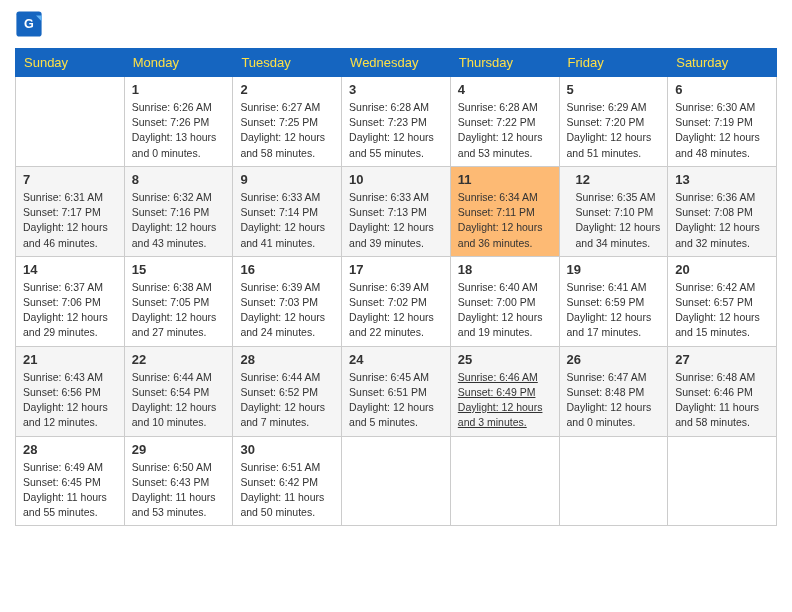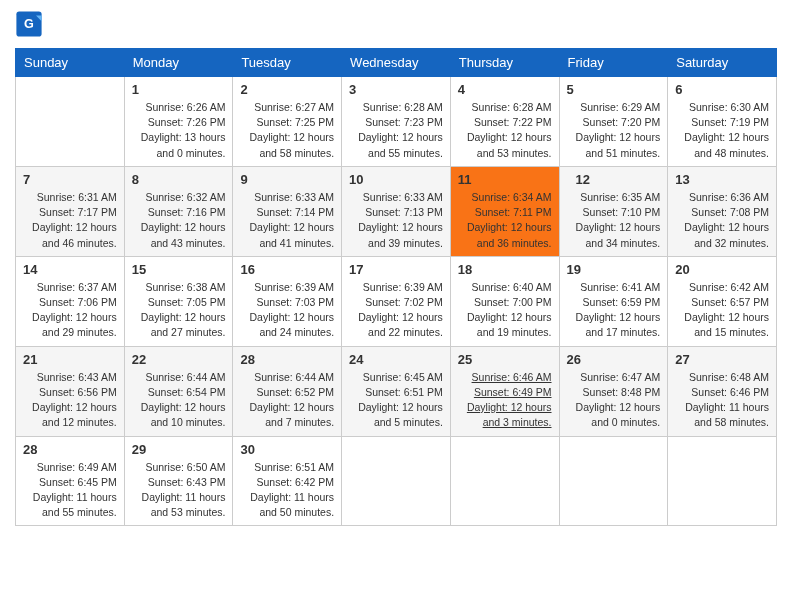--- a/index.html
+++ b/index.html
@@ -46,21 +46,21 @@
       font-size: 14px;
       color: #555;
     }
     table {
       width: 100%;
       border-collapse: collapse;
       font-size: 11px;
     }
     thead th {
       background-color: #1565c0;
-      color: #ffffff;
+      color: #fde047;
       text-align: left;
       padding: 6px 8px;
       font-size: 13px;
       font-weight: normal;
       border: 1px solid #1565c0;
     }
     tbody td {
       border: 1px solid #ccc;
       vertical-align: top;
       padding: 5px 7px;
@@ -70,21 +70,20 @@
     }
     .day-number {
       font-size: 13px;
       font-weight: bold;
       margin-bottom: 3px;
     }
     .day-info {
       font-size: 10.5px;
       line-height: 1.45;
       color: #333;
-      text-align: right;
     }
     tbody tr:nth-child(odd) td {
       background: #fff;
     }
     tbody tr:nth-child(even) td {
       background: #f5f5f5;
     }
     td.empty {
       background: #fff !important;
     }
@@ -190,21 +189,21 @@
 Daylight: 12 hours
 and 41 minutes.</div>
         </td>
         <td style="background: rgb(245, 245, 245);">
           <div class="day-number">10</div>
           <div class="day-info" style="white-space: pre-line;">Sunrise: 6:33 AM
 Sunset: 7:13 PM
 Daylight: 12 hours
 and 39 minutes.</div>
         </td>
-        <td style="background: #f97316;">
+        <td style="background: #fdba74;">
           <div class="day-number">11</div>
           <div class="day-info" style="white-space: pre-line;">Sunrise: 6:34 AM
 Sunset: 7:11 PM
 Daylight: 12 hours
 and 36 minutes.</div>
         </td>
         <td style="background: rgb(245, 245, 245); padding-left: 16px;">
           <div class="day-number">12</div>
           <div class="day-info" style="white-space: pre-line;">Sunrise: 6:35 AM
 Sunset: 7:10 PM

